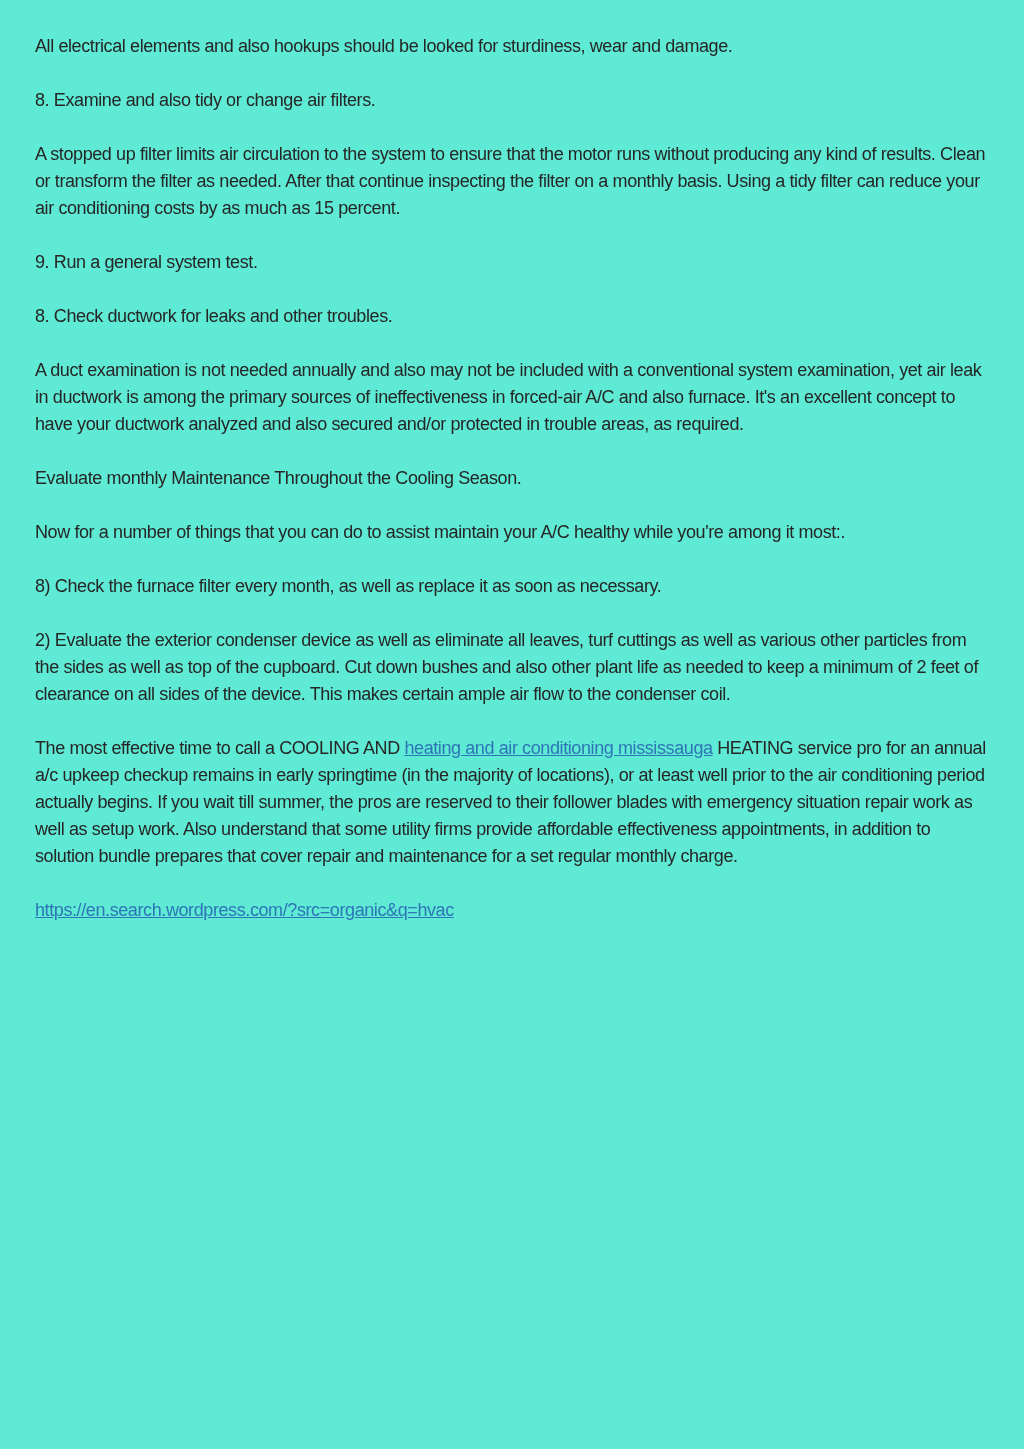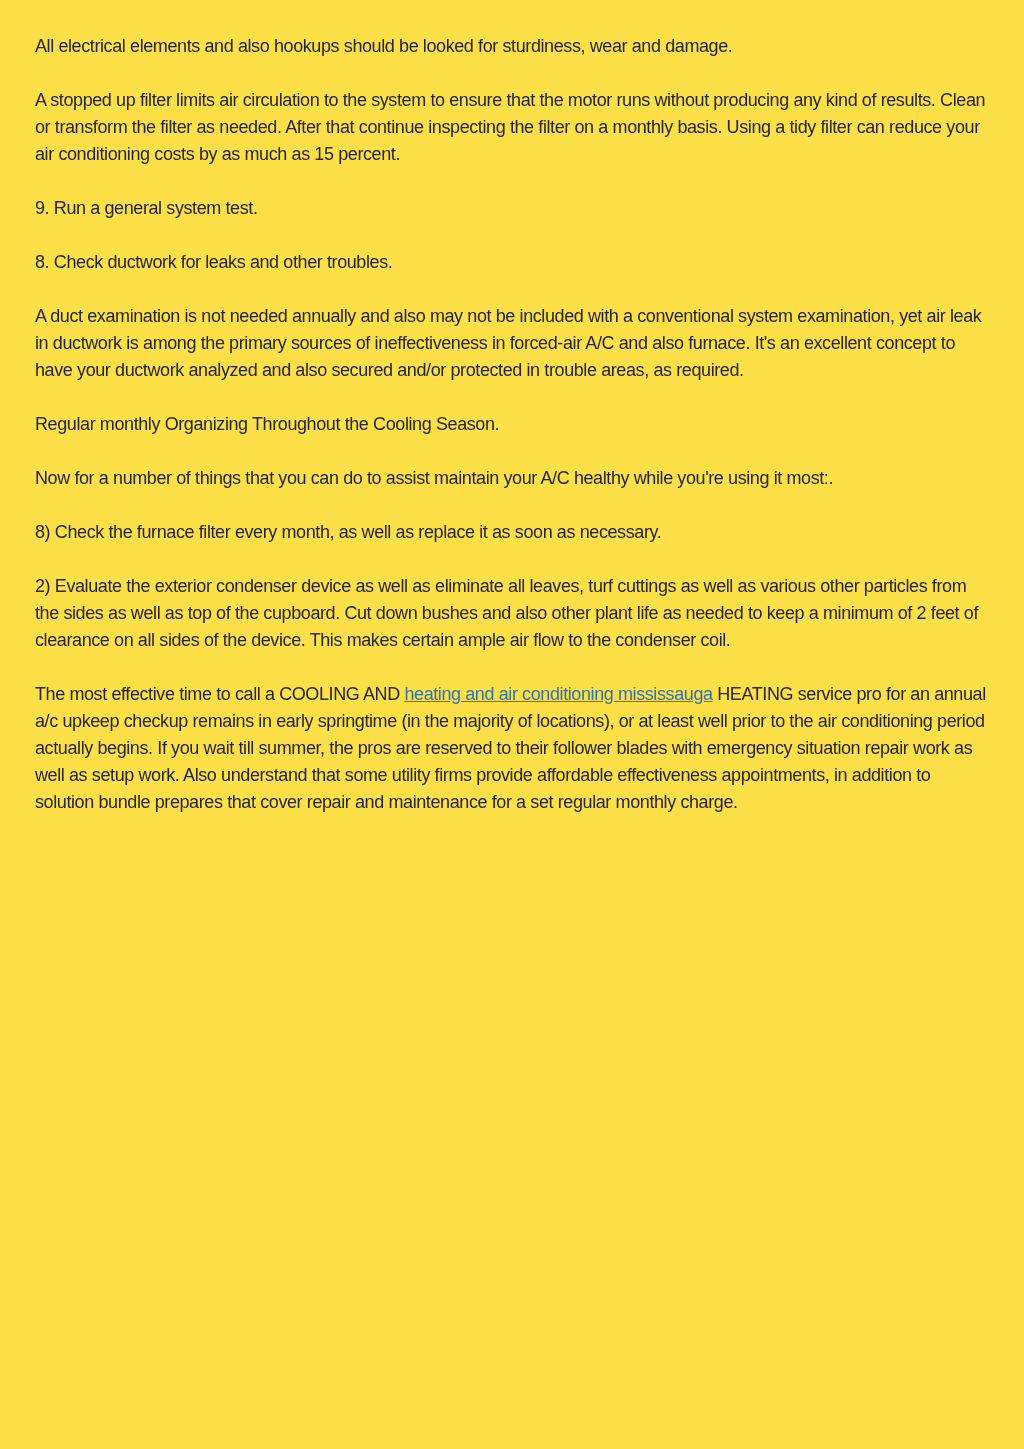--- a/index.html
+++ b/index.html
@@ -15,54 +15,58 @@
   .page {
     box-sizing: border-box;
     width: 1024px;
     height: 1449px;
     padding: 33px 33px 0 35px;
     font-family: "Liberation Sans", sans-serif;
     font-size: 18px;
     line-height: 27px;
     letter-spacing: -0.4px;
     color: #262626;
-    background: #fde047;
+    background: #5eead4;
   }
   .page p {
     margin: 0 0 27px 0;
   }
   .page a {
     color: #2e75b6;
     text-decoration: underline;
   }
 </style>
 </head>
 <body>
 
 <div class="page">
 
   <p>All electrical elements and also hookups should be looked for sturdiness, wear and damage.</p>
 
+  <p>8. Examine and also tidy or change air filters.</p>
 
   <p>A stopped up filter limits air circulation to the system to ensure that the motor runs without producing any kind of results. Clean or transform the filter as needed. After that continue inspecting the filter on a monthly basis. Using a tidy filter can reduce your air conditioning costs by as much as 15 percent.</p>
 
   <p>9. Run a general system test.</p>
 
 
   <p>8. Check ductwork for leaks and other troubles.</p>
 
   <p>A duct examination is not needed annually and also may not be included with a conventional system examination, yet air leak in ductwork is among the primary sources of ineffectiveness in forced-air A/C and also furnace. It's an excellent concept to have your ductwork analyzed and also secured and/or protected in trouble areas, as required.</p>
 
-  <p>Regular monthly Organizing Throughout the Cooling Season.</p>
+  <p>Evaluate monthly Maintenance Throughout the Cooling Season.</p>
 
-  <p>Now for a number of things that you can do to assist maintain your A/C healthy while you're using it most:.</p>
+  <p>Now for a number of things that you can do to assist maintain your A/C healthy while you're among it most:.</p>
 
   <p>8) Check the furnace filter every month, as well as replace it as soon as necessary.</p>
 
   <p>2) Evaluate the exterior condenser device as well as eliminate all leaves, turf cuttings as well as various other particles from the sides as well as top of the cupboard. Cut down bushes and also other plant life as needed to keep a minimum of 2 feet of clearance on all sides of the device. This makes certain ample air flow to the condenser coil.</p>
 
 
   <p>
     <span>The most effective time to call a COOLING AND </span><a href="#">heating and air conditioning mississauga</a><span> HEATING service pro for an annual a/c upkeep checkup remains in early springtime (in the majority of locations), or at least well prior to the air conditioning period actually begins. If you wait till summer, the pros are reserved to their follower blades with emergency situation repair work as well as setup work. Also understand that some utility firms provide affordable effectiveness appointments, in addition to solution bundle prepares that cover repair and maintenance for a set regular monthly charge.</span>
   </p>
 
+  <p>
+    <a href="#">https://en.search.wordpress.com/?src=organic&amp;q=hvac</a>
+  </p>
 
 </div>
 
 </body></html>

